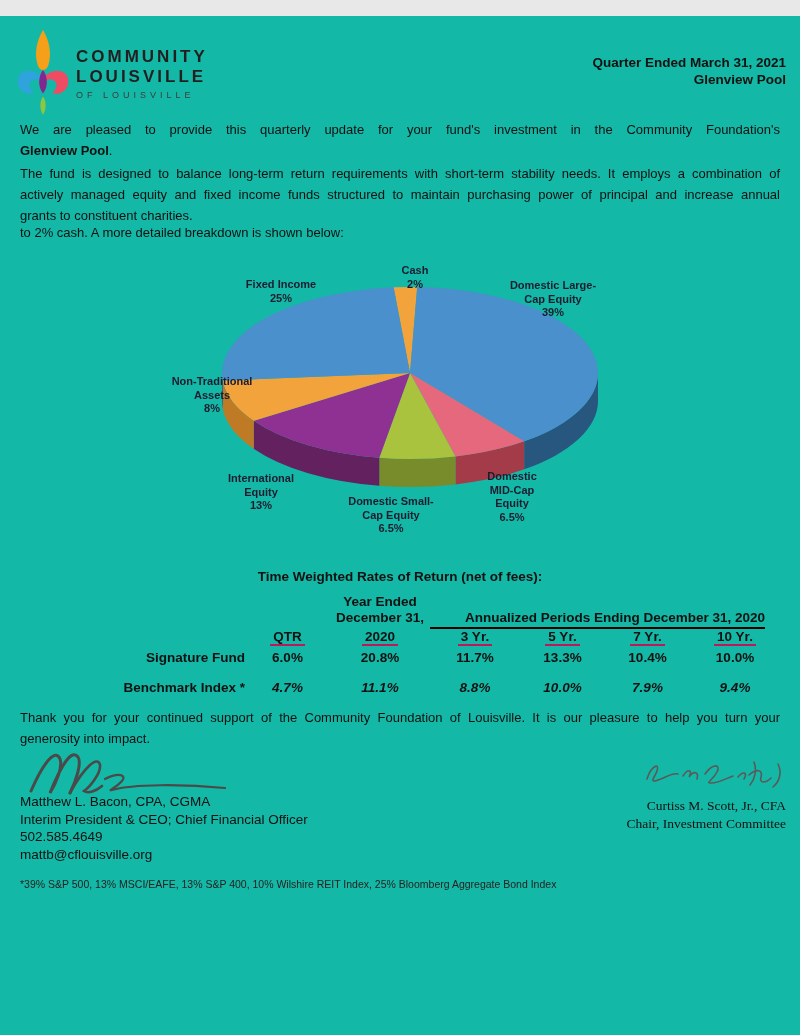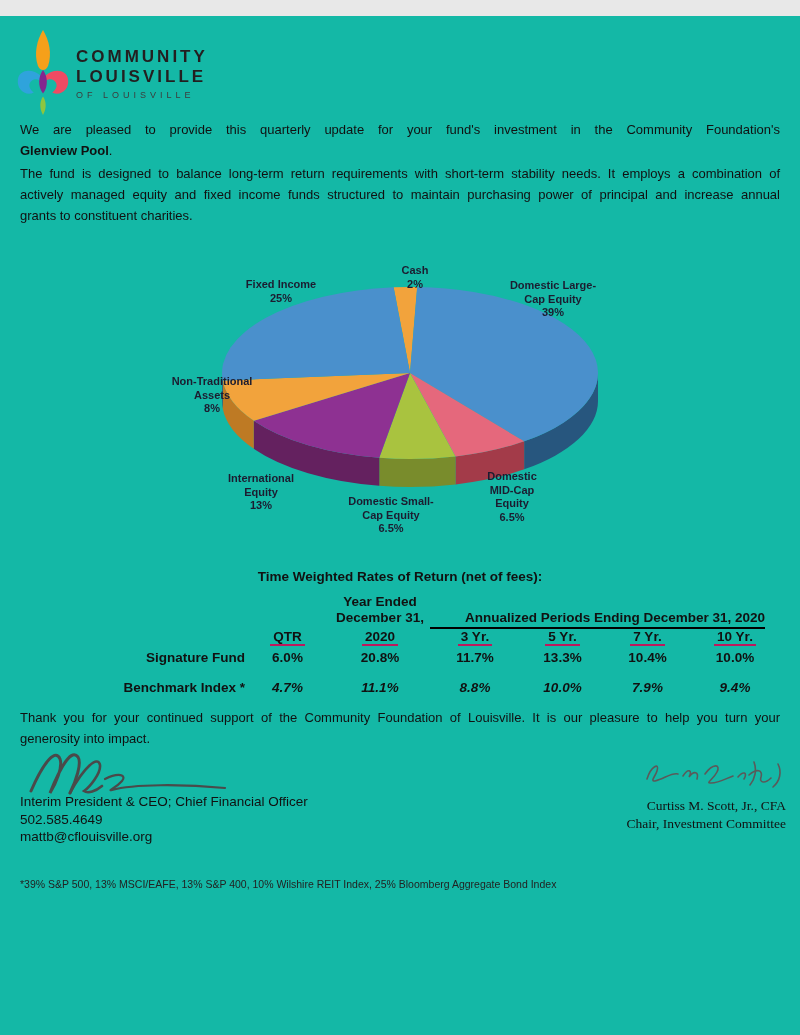--- a/index.html
+++ b/index.html
@@ -57,33 +57,38 @@
       <path d="M28 41 C 32.5 47, 33.5 57, 28 64 C 22.5 57, 23.5 47, 28 41 Z" fill="#83268F"></path>
       <path d="M28 67 C 31.5 72, 31.5 79, 28 85 C 24.5 79, 24.5 72, 28 67 Z" fill="#8DC63F"></path>
     </svg>
   </div>
   <div id="logo-text">
     <div class="big">COMMUNITY</div>
     <div class="big">LOUISVILLE</div>
     <div class="small">OF LOUISVILLE</div>
   </div>
 
+  <div id="hdr">
+    <div>Quarter Ended March 31, 2021</div>
+    <div>Glenview Pool</div>
+  </div>
 
   <div class="para" style="top:103px;">
     <div class="jline">We are pleased to provide this quarterly update for your fund's investment in the Community Foundation's</div>
     <div class="lline"><span class="b">Glenview Pool</span><span>.</span></div>
   </div>
 
   <div class="para" style="top:147px;">
     <div class="jline">The fund is designed to balance long-term return requirements with short-term stability needs. It employs a combination of</div>
     <div class="jline">actively managed equity and fixed income funds structured to maintain purchasing power of principal and increase annual</div>
     <div class="lline">grants to constituent charities.</div>
   </div>
 
   <div class="para" style="top:206px;">
+    <div class="lline">to 2% cash. A more detailed breakdown is shown below:</div>
   </div>
 
   <div class="abs" style="left:0;top:240px;width:800px;height:280px;">
     <svg class="abs" style="left:150px;top:0;" width="520" height="250" viewBox="0 0 520 250">
         <path d="M 448.00 117.00 A 188 86 0 0 1 374.19 185.32 L 374.19 213.32 A 188 86 0 0 0 448.00 145.00 Z" fill="#27567E"></path>
         <path d="M 374.19 185.32 A 188 86 0 0 1 305.48 200.45 L 305.48 228.45 A 188 86 0 0 0 374.19 213.32 Z" fill="#A33B49"></path>
         <path d="M 305.48 200.45 A 188 86 0 0 1 229.29 201.85 L 229.29 229.85 A 188 86 0 0 0 305.48 228.45 Z" fill="#798C2C"></path>
         <path d="M 229.29 201.85 A 188 86 0 0 1 103.77 164.84 L 103.77 192.84 A 188 86 0 0 0 229.29 229.85 Z" fill="#64215F"></path>
         <path d="M 103.77 164.84 A 188 86 0 0 1 72.72 124.50 L 72.72 152.50 A 188 86 0 0 0 103.77 192.84 Z" fill="#BE7A24"></path>
         <path d="M 72.72 124.50 A 188 86 0 0 1 72.00 117.00 L 72.00 145.00 A 188 86 0 0 0 72.72 152.50 Z" fill="#27567E"></path>
@@ -166,20 +171,21 @@
   <svg class="abs" style="left:642px;top:738px;" width="155" height="40" viewBox="0 0 155 40" fill="none" stroke="#5a5a5a" stroke-width="1.6" stroke-linecap="round">
     <path d="M5 25 C 9 12, 18 8, 15 17 C 13 23, 8 27, 13 27 C 22 25, 30 18, 36 20"></path>
     <path d="M41 22 C 46 14, 51 16, 47 23 C 52 16, 57 18, 55 25"></path>
     <path d="M63 20 C 71 9, 79 10, 75 18 C 71 26, 63 29, 69 29 C 77 29, 85 24, 91 22"></path>
     <path d="M96 23 C 101 17, 106 18, 102 25 M112 8 C 115 16, 113 25, 108 31"></path>
     <path d="M107 21 C 115 14, 121 16, 119 23 C 117 29, 123 30, 129 24"></path>
     <path d="M136 10 C 140 18, 138 27, 131 33"></path>
   </svg>
 
   <div class="sigblock" style="left:20px;top:777px;">
+    <div>Matthew L. Bacon, CPA, CGMA</div>
     <div>Interim President &amp; CEO; Chief Financial Officer</div>
     <div>502.585.4649</div>
     <div>mattb@cflouisville.org</div>
   </div>
 
   <div class="sigblock" style="right:14px;top:781px;text-align:right;font-family:Liberation Serif, serif;">
     <div>Curtiss M. Scott, Jr., CFA</div>
     <div>Chair, Investment Committee</div>
   </div>
 

